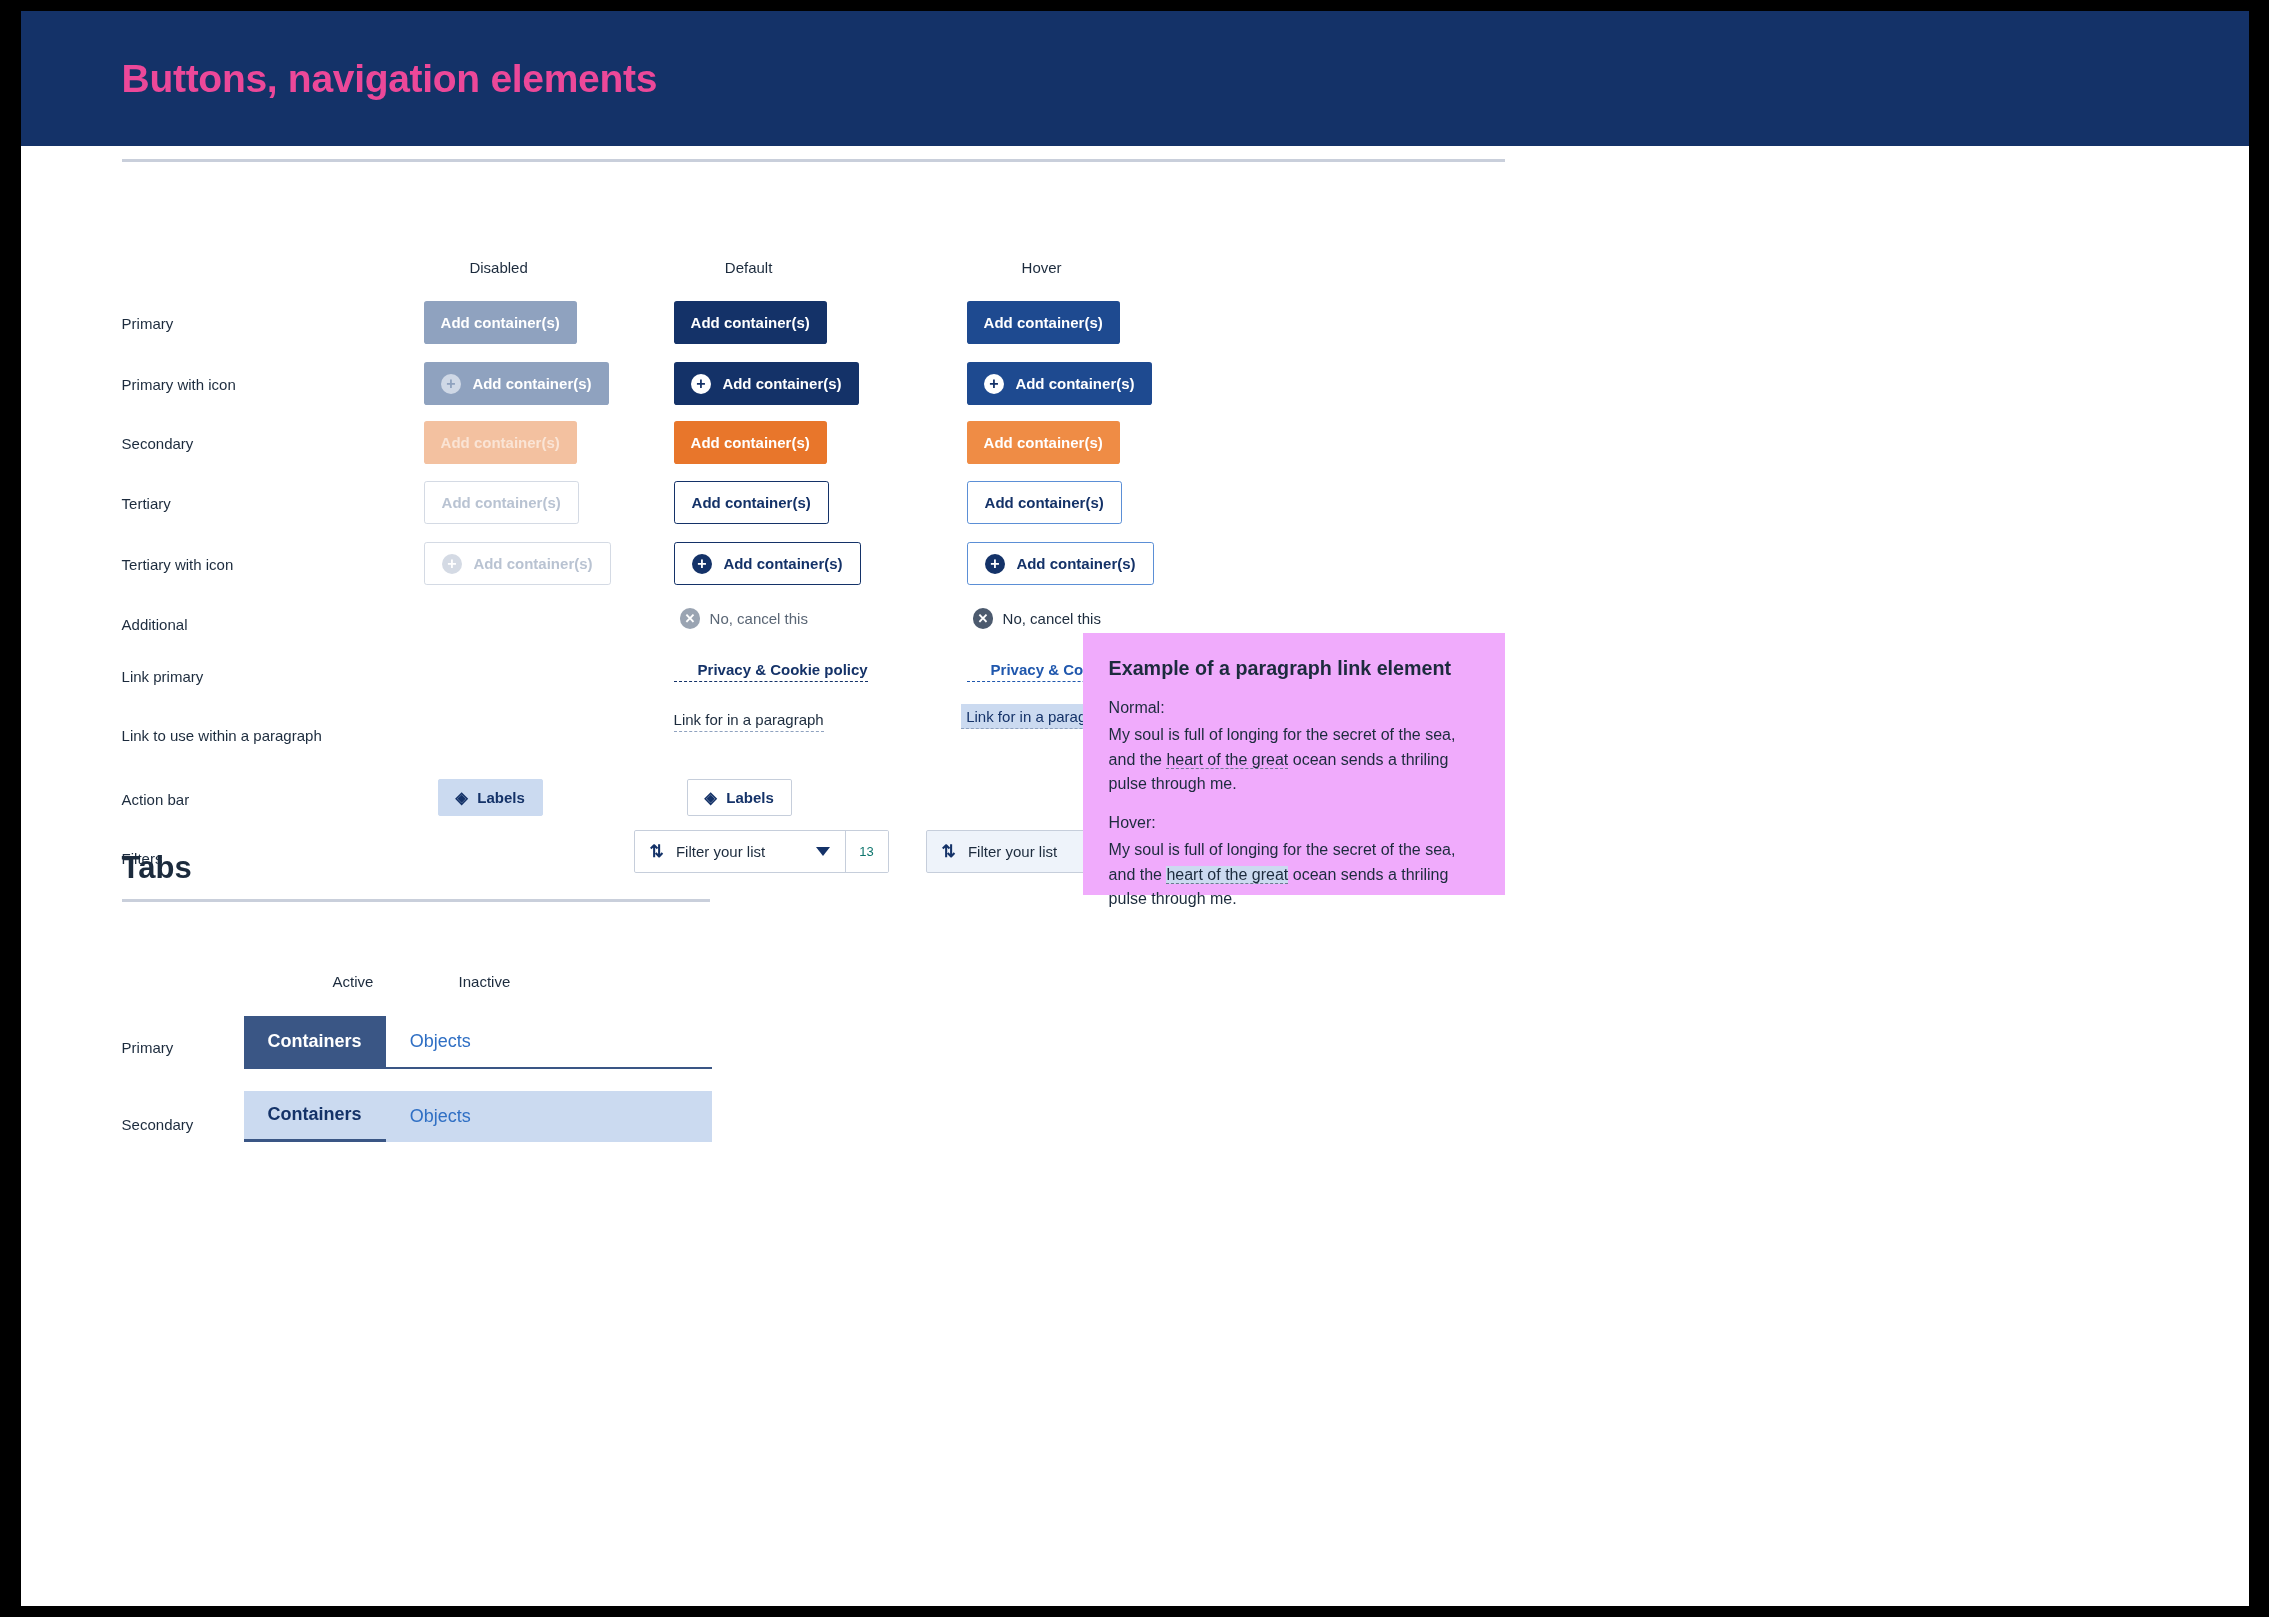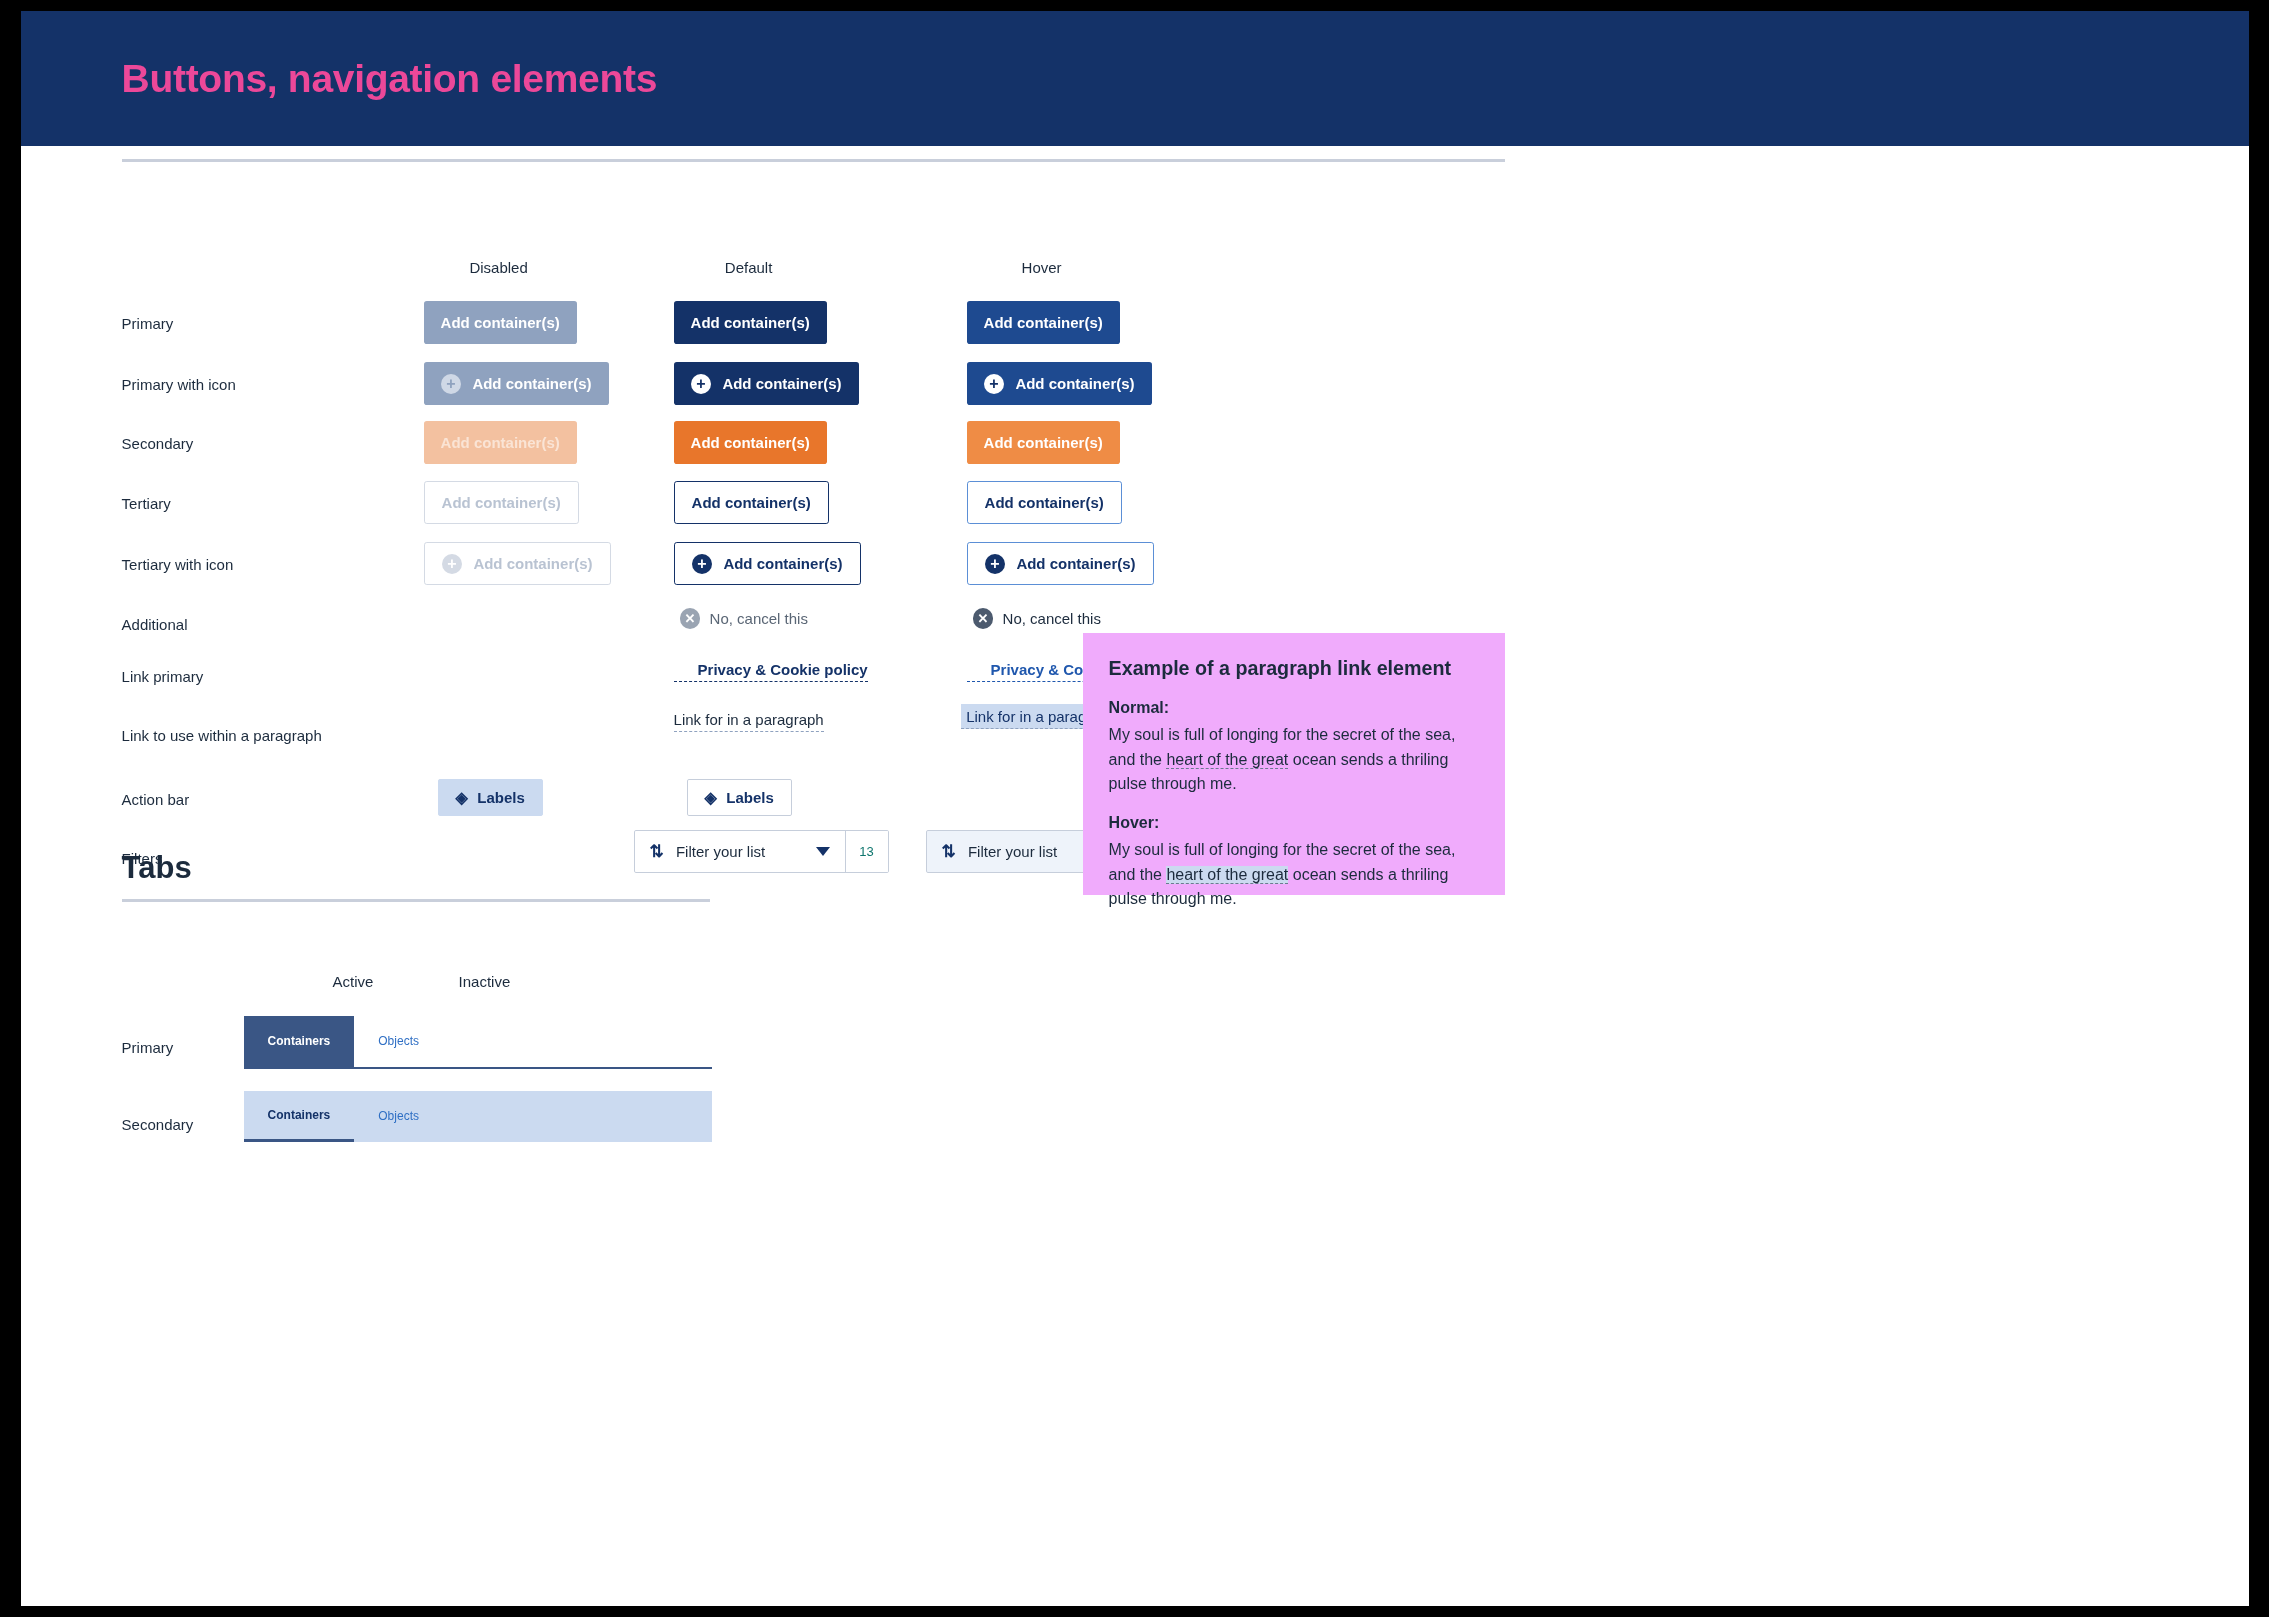--- a/index.html
+++ b/index.html
@@ -175,32 +175,32 @@
   .example-card {
     position: absolute;
     left: 1062px;
     top: 474px;
     width: 422px;
     height: 262px;
     background: #f0abfc;
     padding: 24px 26px;
   }
   .example-card h3 { margin: 0 0 19px 0; font-size: 19.7px; color: #1c2b3d; }
-  .example-card .lbl { font-size: 16px; font-weight: bold; color: #1c2b3d; margin-bottom: 5.6px; }
+  .example-card .lbl { font-size: 16px; font-weight: normal; color: #1c2b3d; margin-bottom: 5.6px; }
   .example-card p { margin: 0 0 17px 0; font-size: 16px; line-height: 1.55; color: #1c2b3d; }
   .inline-link { border-bottom: 0.9px dashed #6b7a90; }
   .inline-link-hover { background: #cbdaf0; border-bottom: 0.9px dashed #6b7a90; }
 
   
   .tabs-block { position: relative; margin-top: 32px; width: 656px; height: 197px; }
   .tabs-head { position: absolute; font-size: 15px; color: #1c2b3d; }
   .tab-row { position: absolute; display: flex; }
   .tab {
     display: flex; align-items: center; justify-content: center;
-    height: 51px; padding: 0 24px; font-size: 12px; cursor: pointer;
+    height: 51px; padding: 0 24px; font-size: 18px; cursor: pointer;
     font-family: "Liberation Sans", sans-serif;
   }
   .tab-primary-active { background: #3a5685; color: #ffffff; font-weight: bold; }
   .tab-primary-inactive { background: transparent; color: #2f6fc4; }
   .tab-underline { width: 468px; height: 2.8px; background: #3a5685; }
   .tab-secondary-bar { display: flex; background: #cbdaf0; width: 468px; }
   .tab-secondary-active { color: #143268; font-weight: bold; border-bottom: 3.7px solid #3a5685; }
   .tab-secondary-inactive { color: #2f6fc4; }
 </style>
 </head>

